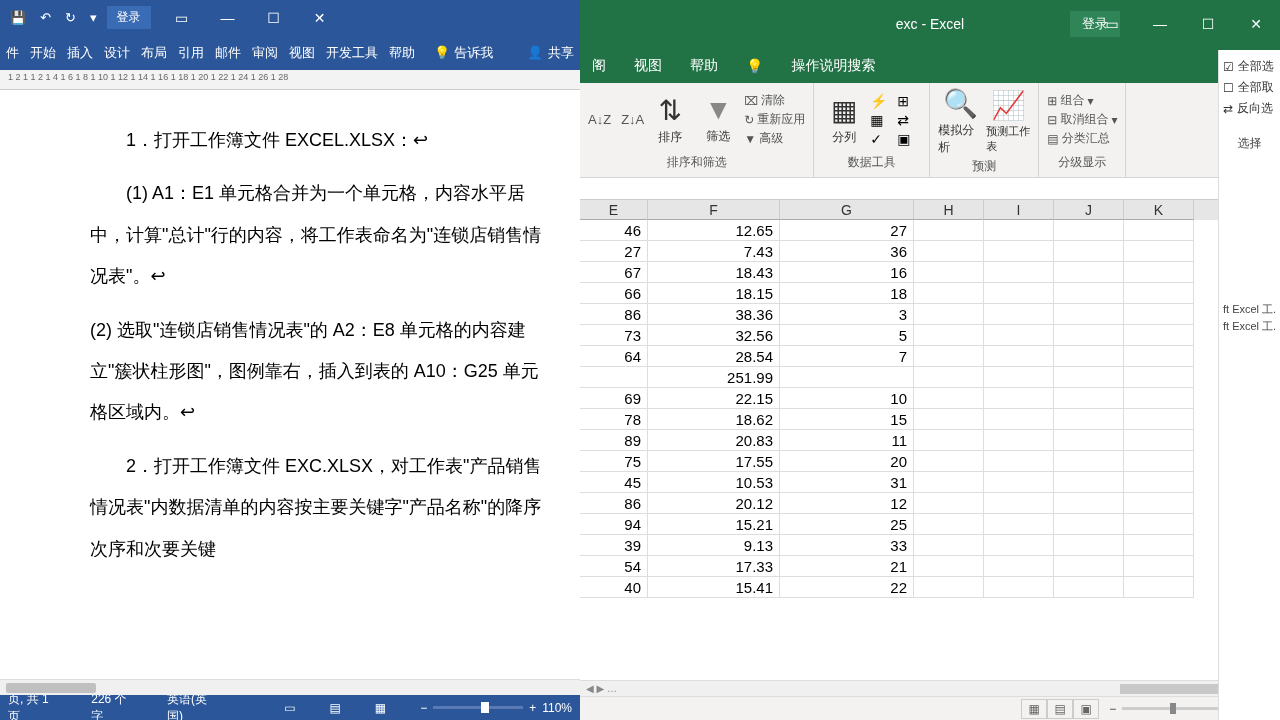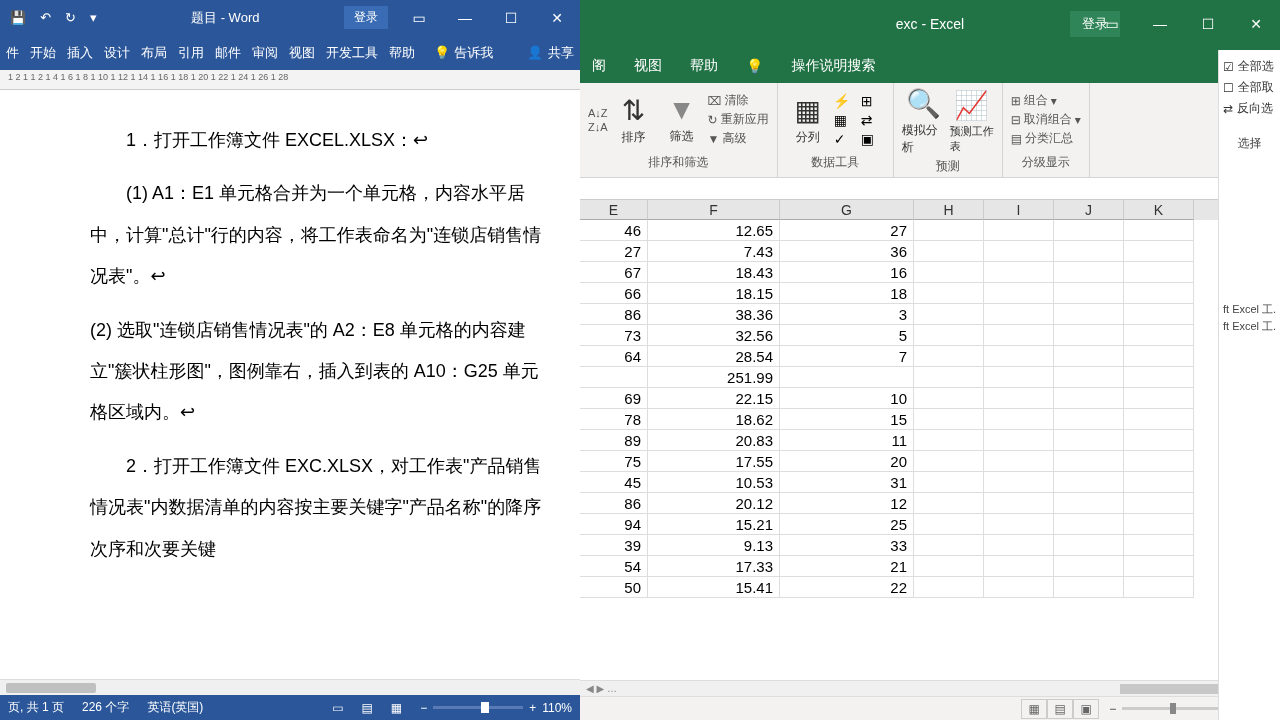--- a/index.html
+++ b/index.html
@@ -16,21 +16,21 @@
 .word-ribbon { height: 35px; background: #2b579a; display: flex; align-items: center; color: #fff; font-size: 13px; padding: 0 6px; gap: 11px; }
 .word-ribbon span { cursor: pointer; }
 .word-tellme { margin-left: 8px; display: flex; align-items: center; gap: 4px; }
 .word-share { margin-left: auto; display: flex; align-items: center; gap: 4px; }
 .word-ruler { height: 20px; background: #f3f3f3; border-bottom: 1px solid #ccc; font-size: 9px; color: #666; padding: 2px 8px; overflow: hidden; white-space: nowrap; }
 .word-doc { flex: 1; background: #fff; padding: 30px 35px 10px 90px; font-size: 18px; line-height: 2.3; color: #000; overflow: hidden; position: relative; }
 .word-doc p { margin-bottom: 12px; text-indent: 2em; }
 .word-doc p.ni { text-indent: 0; }
 .word-scroll-h { height: 16px; background: #f0f0f0; border-top: 1px solid #ddd; position: relative; }
 .word-scroll-h::after { content:''; position:absolute; left: 6px; width: 90px; height: 10px; top: 3px; background: #c0c0c0; border-radius: 2px; }
-.word-status { height: 25px; background: #2b579a; color: #fff; display: flex; align-items: center; font-size: 12px; padding: 0 8px; gap: 18px; }
+.word-status { height: 25px; background: #2b579a; color: #fff; display: flex; align-items: center; font-size: 12px; padding: 0 8px; gap: 34px; }
 .word-status .spacer { flex: 1; }
 .word-zoom { display: flex; align-items: center; gap: 6px; }
 .word-zoom .slider { width: 90px; height: 3px; background: #5a7ab5; position: relative; }
 .word-zoom .slider::after { content:''; position:absolute; left: 48px; top:-4px; width: 8px; height: 11px; background:#fff; }
 
 
 .excel-win { position: absolute; left: 580px; top: 0; width: 700px; height: 720px; background: #fff; display: flex; flex-direction: column; }
 .excel-titlebar { height: 48px; background: #217346; display: flex; align-items: center; justify-content: center; color: #fff; font-size: 14px; position: relative; }
 .excel-title { position: absolute; left: 50%; transform: translateX(-50%); }
 .excel-login { position: absolute; right: 160px; background: #2f8557; padding: 4px 12px; font-size: 13px; }
@@ -86,21 +86,20 @@
 <body>
 
 <div class="word-win">
   <div class="word-titlebar">
     <div class="word-qat">
       <span>💾</span>
       <span>↶</span>
       <span>↻</span>
       <span>▾</span>
     </div>
-    <div class="word-title">题目 - Word</div>
     <div class="word-login">登录</div>
     <div class="word-wincontrols">
       <div class="wc-btn">▭</div>
       <div class="wc-btn">—</div>
       <div class="wc-btn">☐</div>
       <div class="wc-btn">✕</div>
     </div>
   </div>
   <div class="word-ribbon">
     <span>件</span>
@@ -166,21 +165,21 @@
     <span>💡</span>
     <span>操作说明搜索</span>
     <div class="excel-share">
       <span>👤</span>
       <span>共享</span>
     </div>
   </div>
   <div class="excel-toolbar">
     <div class="tb-group">
       <div class="tb-group-body">
-        <div style="display:flex;flex-direction:column;gap:2px;font-size:11px;color:#555">
+        <div style="display:flex;flex-direction:row;gap:10px;font-size:13px;color:#555">
           <div>A↓Z</div>
           <div>Z↓A</div>
         </div>
         <div class="tb-icon">
           <span class="tb-icon-lg">⇅</span>
           <span>排序</span>
         </div>
         <div class="tb-icon">
           <span class="tb-icon-lg" style="color:#888">▼</span>
           <span>筛选</span>
@@ -407,21 +406,21 @@
         <div class="excel-row">
           <div class="col-E">54</div>
           <div class="col-F">17.33</div>
           <div class="col-G">21</div>
           <div class="col-H"></div>
           <div class="col-I"></div>
           <div class="col-J"></div>
           <div class="col-K"></div>
         </div>
         <div class="excel-row">
-          <div class="col-E">50</div>
+          <div class="col-E">40</div>
           <div class="col-F">15.41</div>
           <div class="col-G">22</div>
           <div class="col-H"></div>
           <div class="col-I"></div>
           <div class="col-J"></div>
           <div class="col-K"></div>
         </div>
       </div>
     <div class="excel-vscroll"></div>
   </div>

